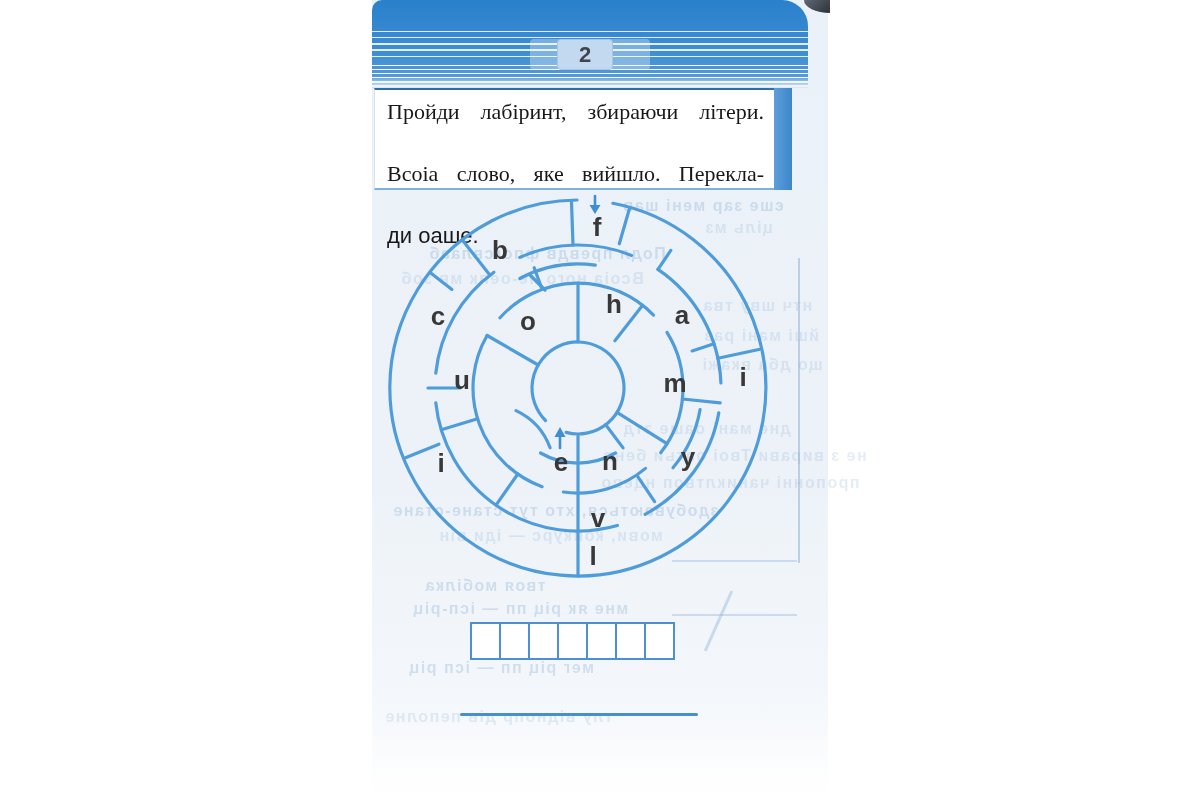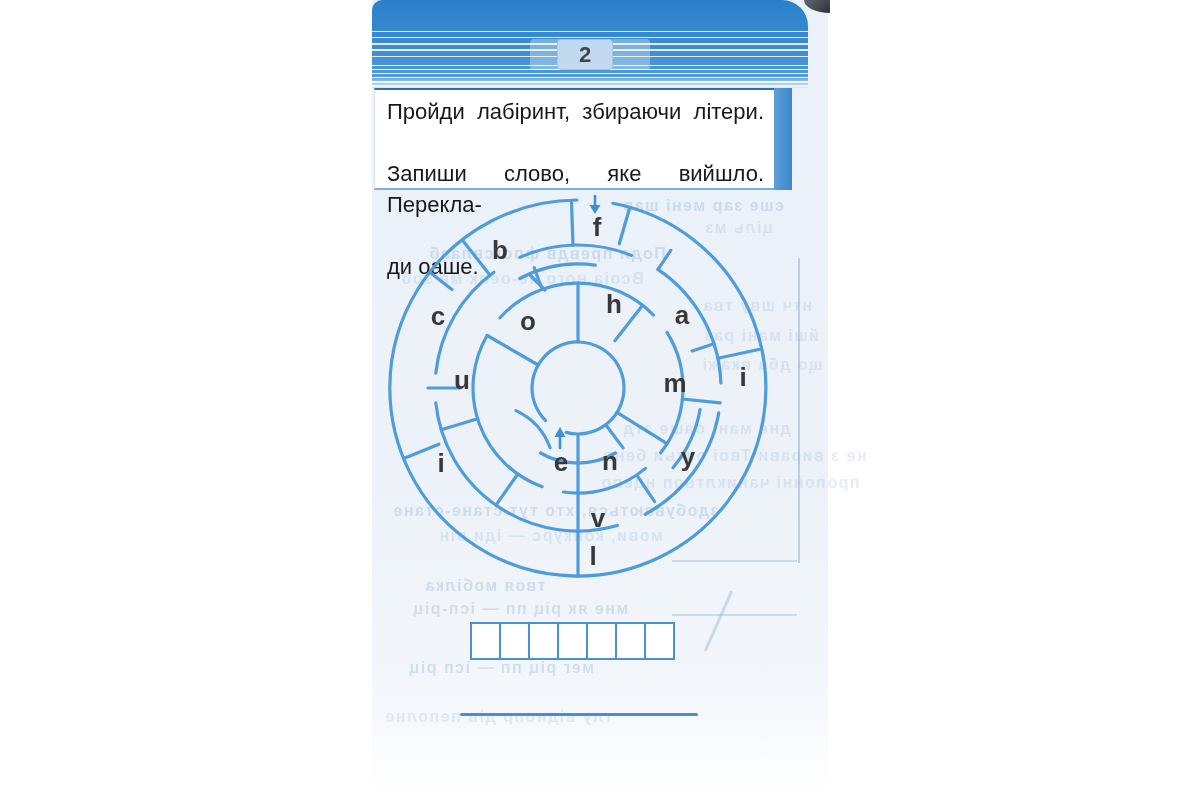--- a/index.html
+++ b/index.html
@@ -32,21 +32,21 @@
           display:flex; align-items:center; justify-content:center;
           font-size:22px; font-weight:bold; color:#3e454c; }
 
   
   .instr-wrap { position:absolute; left:2px; top:88px; width:418px; height:102px; }
   .instr-box  { position:absolute; left:0; top:0; width:400px; height:102px; background:#ffffff;
           border-top:2px solid #2f6eae; border-bottom:2px solid #7fb0dd; border-left:1px solid #d7e4f0;
           padding:6px 10px 0 12px; color:#181818; font-size:22px; line-height:31px; }
   .instr-bar  { position:absolute; right:0; top:0; width:18px; height:102px;
           background:linear-gradient(90deg,#5d9fd9,#3d86cb); }
-  .jline { text-align:justify; }
+  .jline { text-align:justify;font-family:Liberation Serif, serif; }
   .jline::after { content:""; display:inline-block; width:100%; }
 
   
   .maze { position:absolute; left:8px; top:192px; width:400px; height:392px; }
   .maze path, .maze line { stroke:#4f9cda; stroke-width:3.2; fill:none; stroke-linecap:round; }
   .maze .arrow-line { stroke:#3f8fd6; stroke-width:2.6; }
   .maze .arrow-head { fill:#3f8fd6; stroke:none; }
   .maze text { font-family:"Liberation Sans",sans-serif; font-size:26px; font-weight:bold;
           fill:#383838; text-anchor:middle; }
 
@@ -79,21 +79,21 @@
     <div class="stripes-a"></div>
     <div class="stripes-b"></div>
     <div class="band-fade"></div>
     <div class="badge-halo"></div>
     <div class="badge">2</div>
   </div>
 
   <div class="instr-wrap">
     <div class="instr-box">
       <div class="jline">Пройди лабіринт, збираючи літери.</div>
-      <div class="jline">Запиши слово, яке вийшло. Перекла-</div>
+      <div class="jline">Всоіа слово, яке вийшло. Перекла-</div>
       <div>ди оаше.</div>
     </div>
     <div class="instr-bar"></div>
   </div>
 
   <span class="bleed" style="left:250px; top:197px;">єше зар мені шав</span>
   <span class="bleed light" style="left:332px; top:219px;">ціль мз</span>
   <span class="bleed" style="left:56px;  top:245px;">Подл превдв фпогсвлааб</span>
   <span class="bleed light" style="left:28px;  top:270px;">Всоіа ного не-оепк мв зоб</span>
   <span class="bleed light" style="left:330px; top:297px;">нтч шву тва</span>

